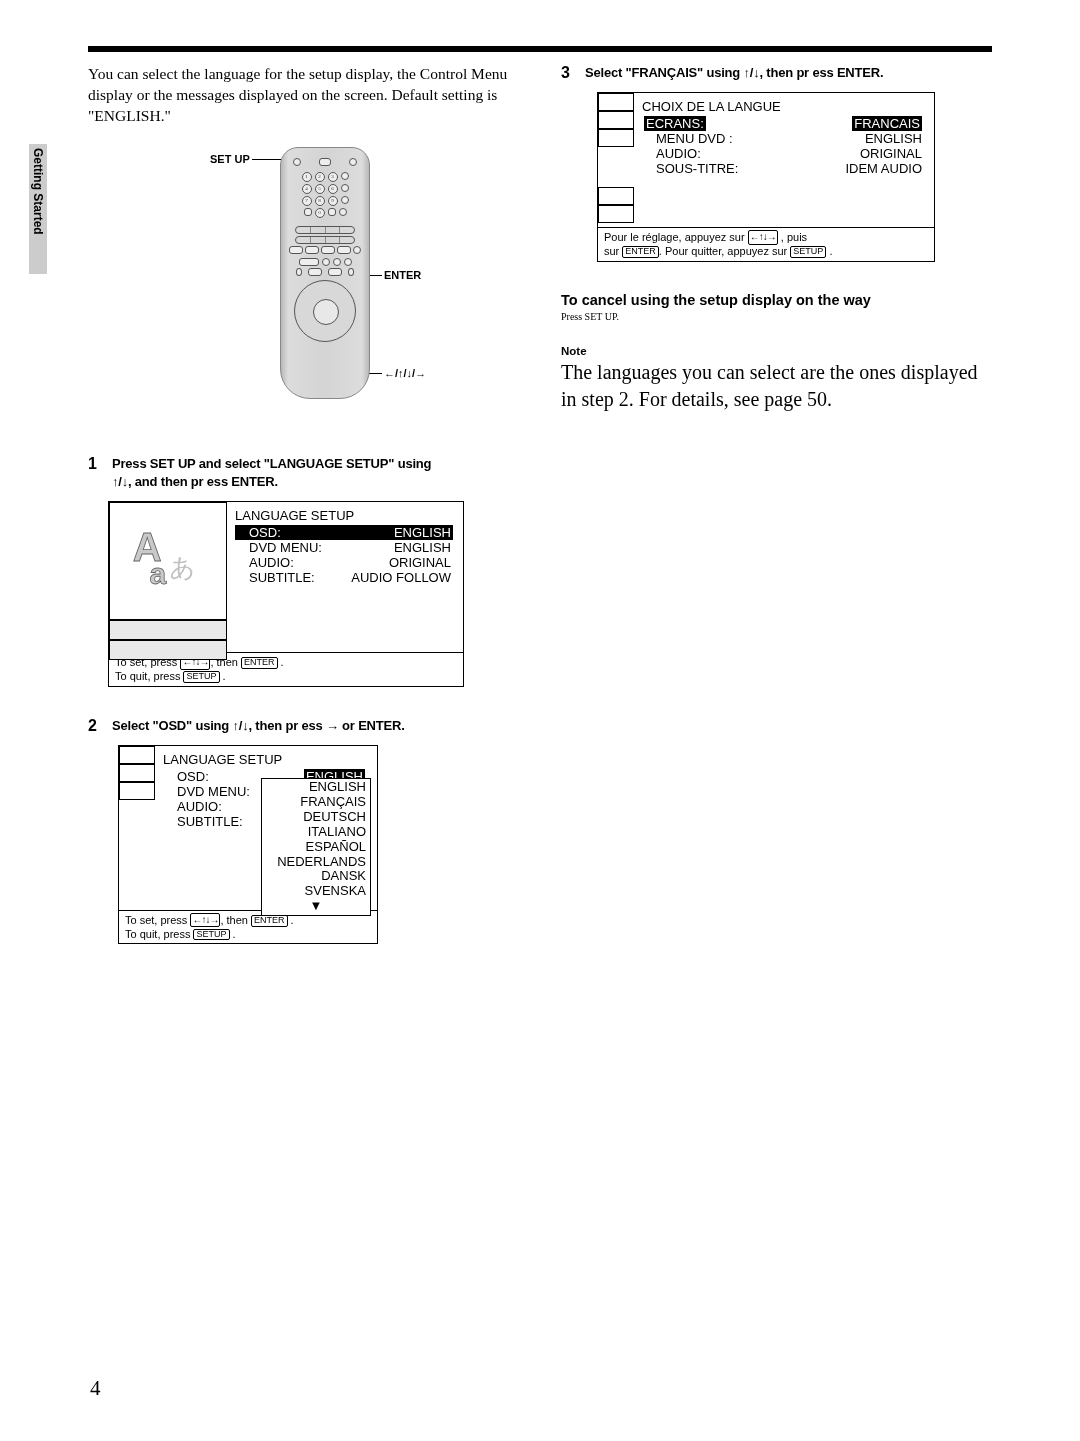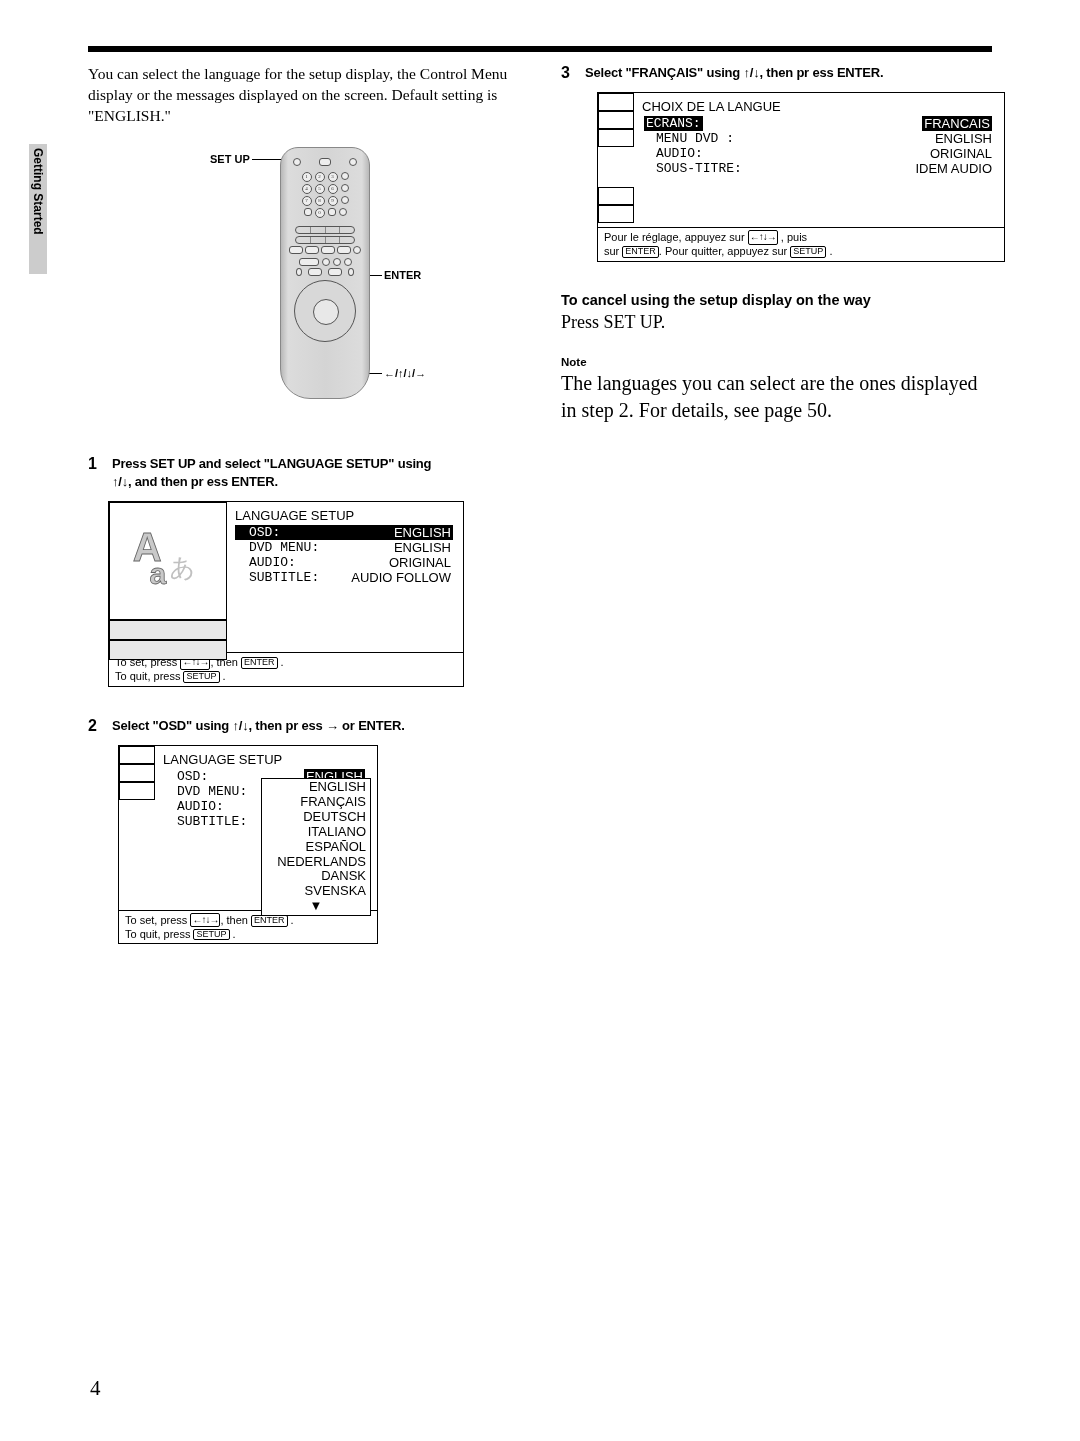--- a/index.html
+++ b/index.html
@@ -126,21 +126,21 @@
   .osd-box {
     width: 356px;
     border: 1px solid #000;
     background: #fff;
     position: relative;
     margin-left: 20px;
     margin-bottom: 30px;
     font-family: Arial, Helvetica, sans-serif;
     font-size: 13px;
   }
-  .osd-box.small { width: 408px; margin-left:36px; }
+  .osd-box.small { width: 338px; margin-left:36px; }
   .osd-icon-col {
     position: absolute;
     left: 0; top: 0; bottom: 0;
     width: 118px;
   }
   .osd-icon-cell {
     position:absolute; left:0; width:100%; border:1px solid #000;
     display:flex; align-items:center; justify-content:center;
     background:#e9e9e9;
   }
@@ -158,21 +158,21 @@
     position:absolute; left:0; width:100%; height:18px;
     border:1px solid #000; background:#fff;
   }
   .menu-title { margin: 2px 0 2px 0; }
   .menu-row {
     display:flex; justify-content:space-between;
     padding: 0 2px;
   }
   .menu-row.hl { background:#000; color:#fff; padding:0 2px;}
   .menu-row.hlr .v { background:#000; color:#fff; padding:0 2px; }
-  .menu-row .k { padding-left: 12px; font-family: Liberation Mono, monospace; }
+  .menu-row .k { padding-left: 12px; }
   .menu-row .v { text-align:right; }
   .lang-dropdown {
     position:absolute; right:6px; top:32px; width:110px;
     border:1px solid #000; background:#fff; padding:1px 4px;
     text-align:right; line-height:1.15;
   }
   .osd-footer {
     border-top:1px solid #000;
     font-size:11px; line-height:1.25;
     padding: 2px 6px;
@@ -185,21 +185,21 @@
   .arrow-keys { letter-spacing:-1px; font-size:10px; border:1px solid currentColor; border-radius:2px; padding:0 1px; display:inline-block; vertical-align:1px;}
 
   .sub-head {
     font-family: Arial, Helvetica, sans-serif;
     font-weight: bold;
     font-size: 14.5px;
     margin-top: 18px;
     margin-bottom: 2px;
   }
   .body-text {
-    font-size: 18px;
+    font-size: 10px;
     line-height: 1.35;
   }
   .note-label {
     font-family: Arial, Helvetica, sans-serif;
     font-weight: bold;
     font-size: 11.5px;
     margin-top: 22px;
     margin-bottom: 2px;
   }
   .note-text {

